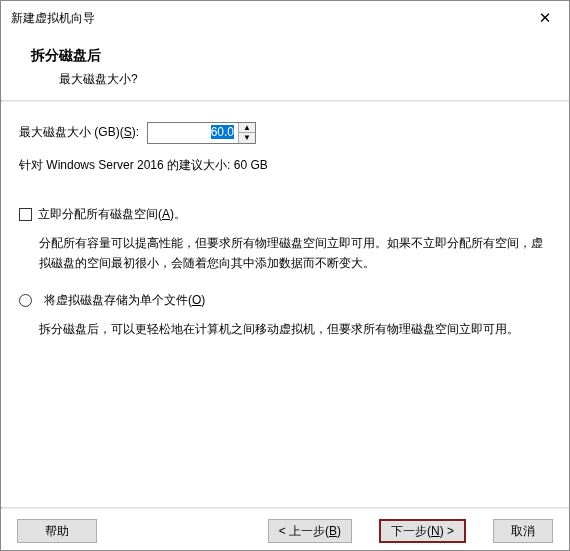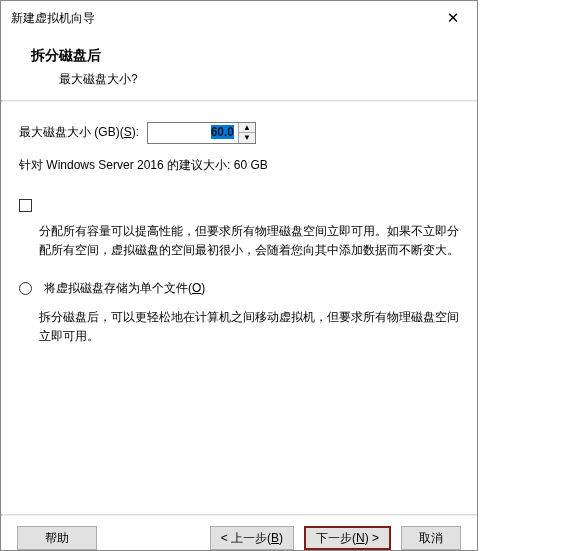--- a/index.html
+++ b/index.html
@@ -1,41 +1,41 @@
 <!DOCTYPE html>
 <html><head>
 <meta charset="utf-8">
 <style>
 * { box-sizing: border-box; font-family: "Microsoft YaHei", "Segoe UI", sans-serif; }
 body { margin: 0; background: #fff; }
-.window { width: 478px; height: 551px; border: 1px solid #888; background: #fff; display: flex; flex-direction: column; }
+.window { width: 570px; height: 551px; border: 1px solid #888; background: #fff; display: flex; flex-direction: column; }
 .titlebar { display: flex; align-items: center; justify-content: space-between; padding: 6px 8px 6px 10px; font-size: 12px; }
 .close-btn { width: 32px; height: 22px; display: flex; align-items: center; justify-content: center; font-size: 15px; cursor: default; }
 .header-section { padding: 12px 18px 12px 30px; }
 .header-title { font-size: 14px; font-weight: bold; }
 .header-sub { font-size: 12px; padding-left: 28px; margin-top: 6px; }
 .separator { border-top: 1px solid #ddd; margin: 0; }
 .content { flex: 1; padding: 20px 18px 10px 18px; font-size: 12px; line-height: 1.6; }
 .row-disk { display: flex; align-items: center; gap: 8px; margin-bottom: 12px; }
 .disk-label { }
 .spinner-wrap { display: flex; align-items: stretch; border: 1px solid #7a7a7a; height: 22px; }
 .spinner-input { width: 90px; border: none; text-align: right; padding: 0 4px; font-size: 12px; outline: none; }
-.spinner-input .sel { background: #0078d7; color: #0f172a; font-weight: bold; }
+.spinner-input .sel { background: #0078d7; color: #ffffff; }
 .spinner-btns { display: flex; flex-direction: column; border-left: 1px solid #aaa; }
 .spinner-btns div { width: 16px; height: 10px; font-size: 8px; line-height: 9px; text-align: center; background: #f0f0f0; border-bottom: 1px solid #aaa; cursor: default; }
 .spinner-btns div:last-child { border-bottom: none; }
 .colon { margin-left: 2px; }
-.recommend { margin-bottom: 24px; }
+.recommend { margin-bottom: 30px; }
 .checkbox-row { display: flex; align-items: center; gap: 6px; margin-bottom: 10px; }
 .checkbox { width: 13px; height: 13px; border: 1px solid #333; flex-shrink: 0; }
 .desc { padding-left: 20px; margin-bottom: 18px; }
 .radio-row { display: flex; align-items: center; gap: 12px; margin-bottom: 10px; }
 .radio { width: 13px; height: 13px; border: 1px solid #333; border-radius: 50%; flex-shrink: 0; display: flex; align-items: center; justify-content: center; }
 .radio.selected::after { content: ""; width: 7px; height: 7px; background: #333; border-radius: 50%; }
-.footer { display: flex; padding: 10px 16px 0 16px; gap: 10px; }
+.footer { display: flex; padding: 10px 16px 7px 16px; gap: 27px; }
 .btn { height: 24px; border: 1px solid #adadad; background: #e1e1e1; font-size: 12px; padding: 0 10px; display: flex; align-items: center; justify-content: center; cursor: default; min-width: 80px; }
 .btn.default { border: 2px solid #7f1d1d; }
 .spacer { flex: 1; }
 .underline { text-decoration: underline; }
 </style>
 </head>
 <body>
 
 <div class="window">
   <div class="titlebar">
@@ -64,20 +64,23 @@
           <div>▼</div>
         </div>
       </div>
       <span class="colon"></span>
     </div>
 
     <div class="recommend">针对 Windows Server 2016 的建议大小: 60 GB</div>
 
     <div class="checkbox-row">
       <div class="checkbox"></div>
+      <span>
+        <span>立即分配所有磁盘空间(</span><span class="underline">A</span><span>)。</span>
+      </span>
     </div>
     <div class="desc">分配所有容量可以提高性能，但要求所有物理磁盘空间立即可用。如果不立即分配所有空间，虚拟磁盘的空间最初很小，会随着您向其中添加数据而不断变大。</div>
 
     <div class="radio-row">
       <div class="radio"></div>
       <span>
         <span>将虚拟磁盘存储为单个文件(</span><span class="underline">O</span><span>)</span>
       </span>
     </div>
 

